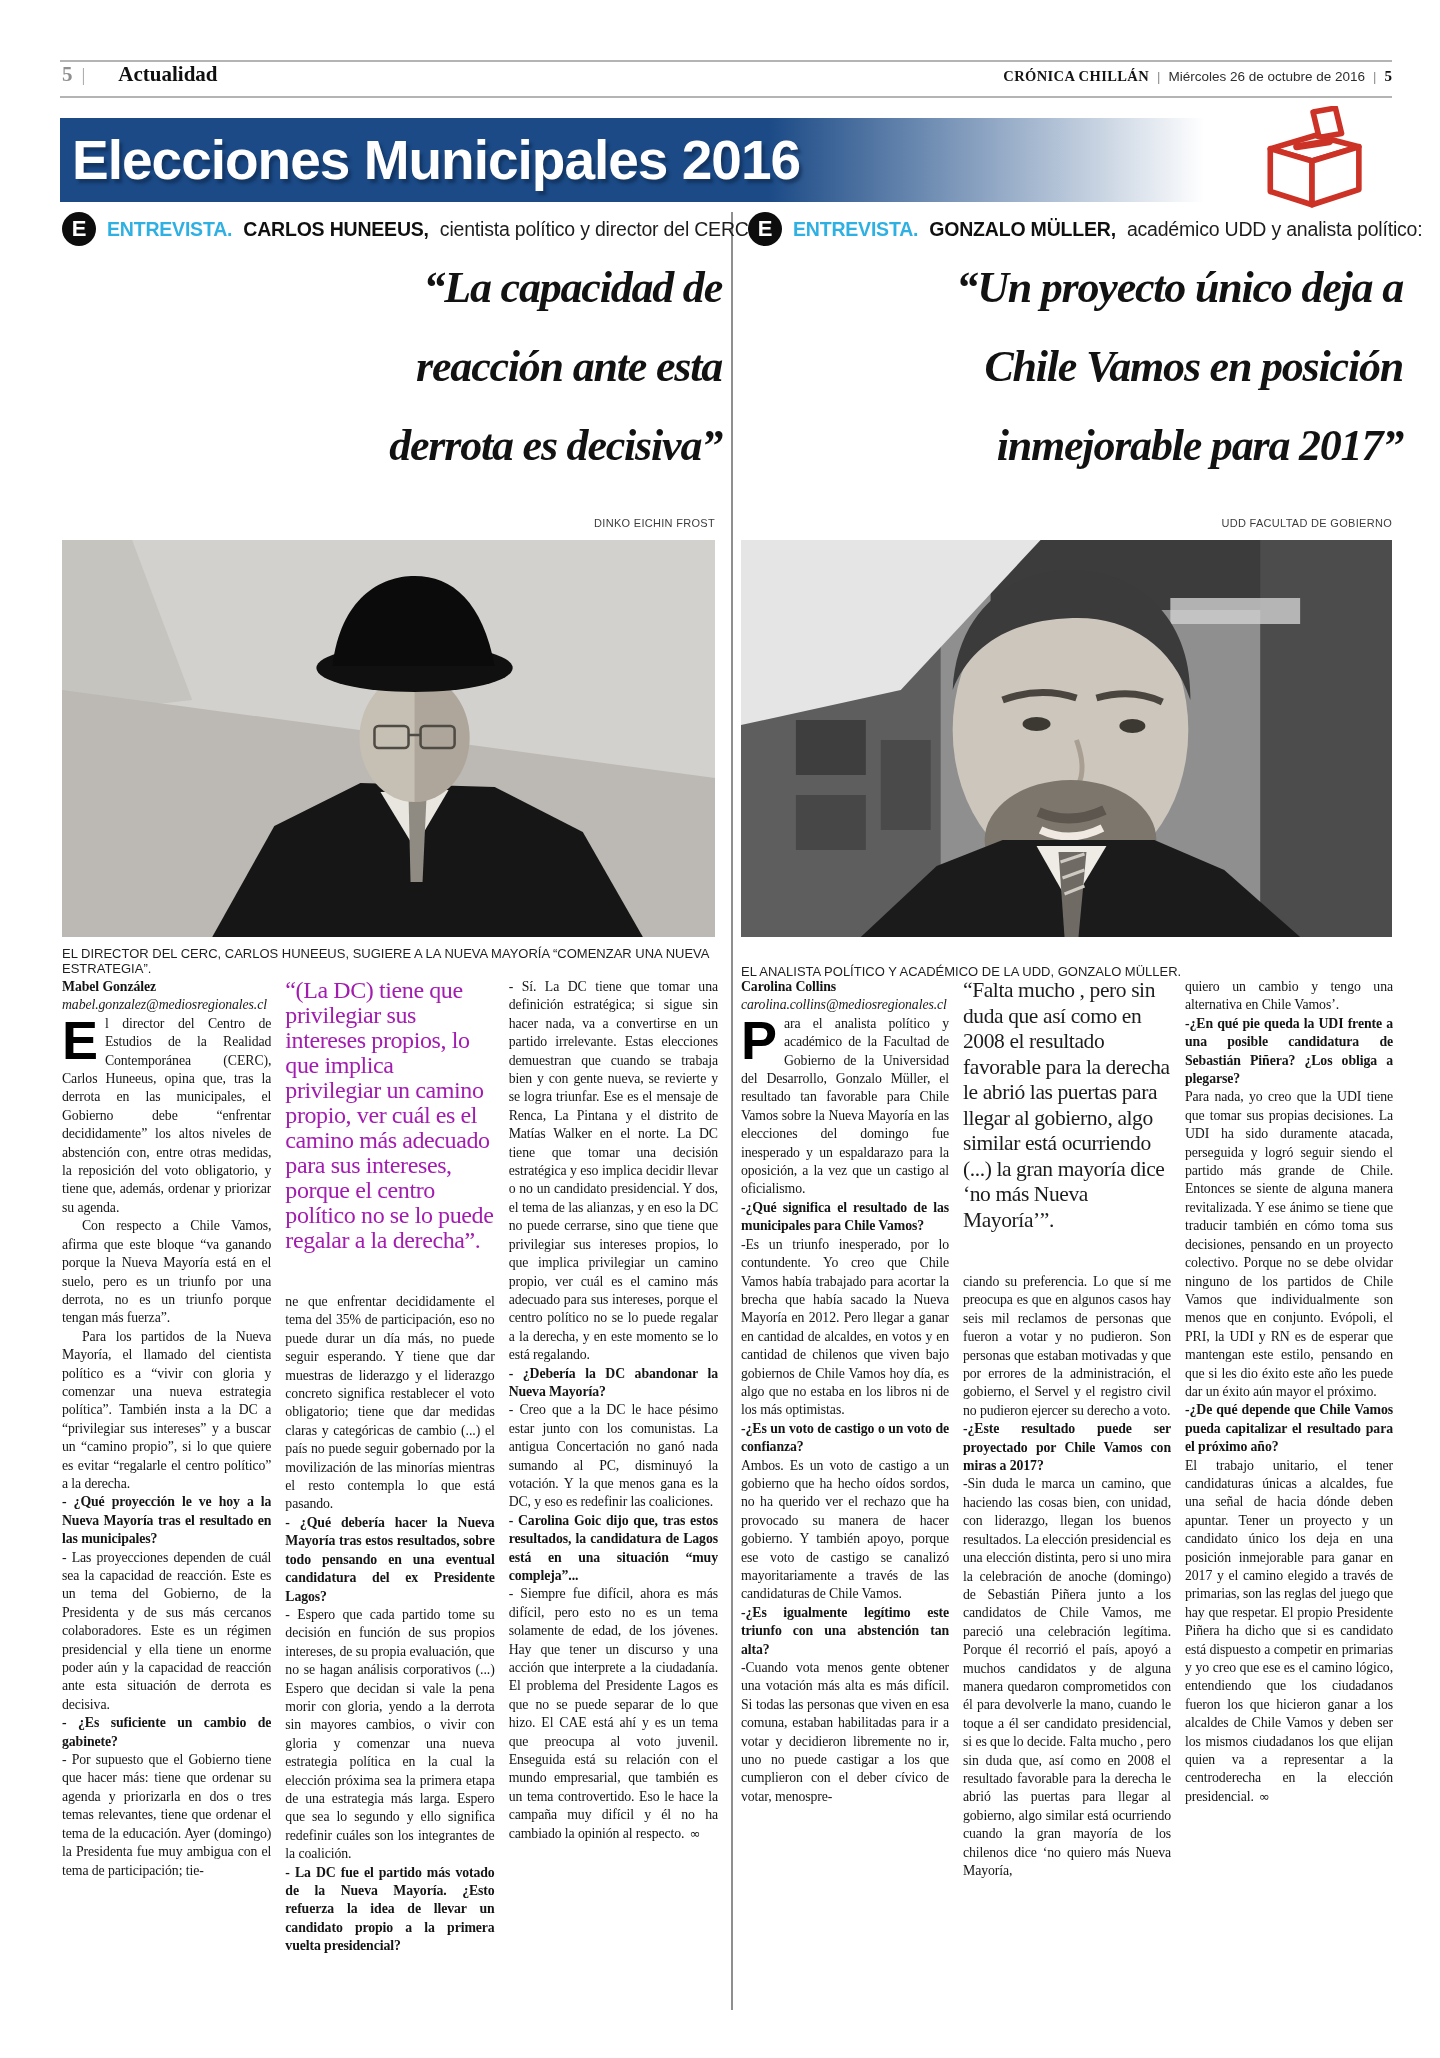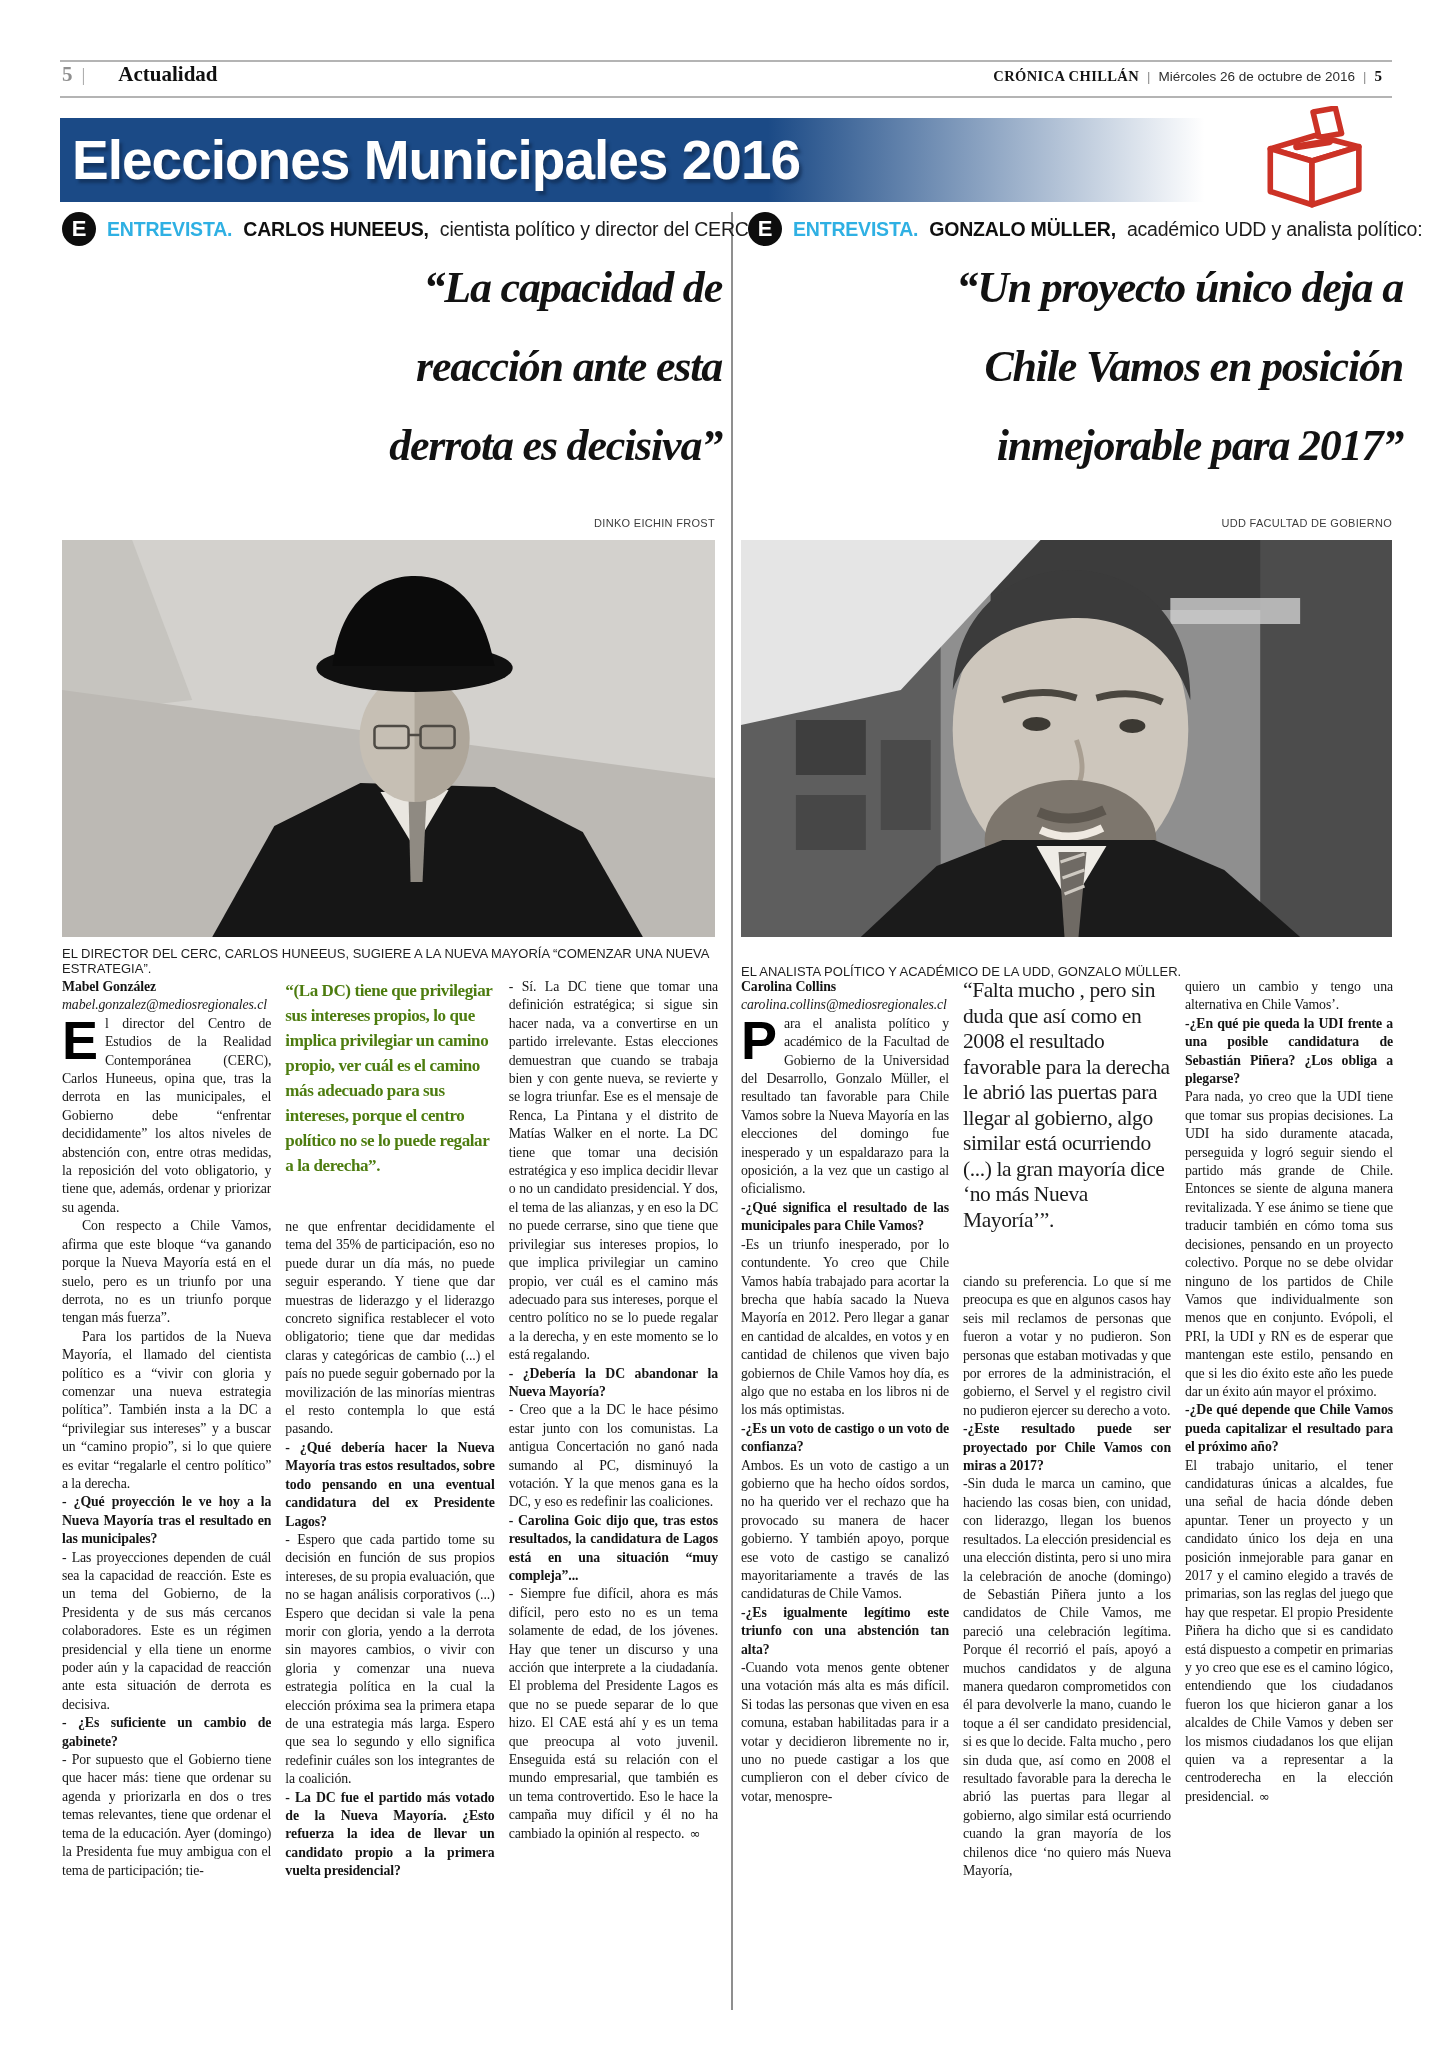--- a/index.html
+++ b/index.html
@@ -6,21 +6,21 @@
   .page{position:relative;width:1440px;height:2058px;background:#ffffff;margin:0 auto;
         font-family:"Liberation Serif",serif;color:#141414;overflow:hidden;}
   .rule{position:absolute;left:60px;width:1332px;height:2px;background:#b4b4b4;}
   #rule1{top:60px;} #rule2{top:96px;}
 
   .header-left{position:absolute;left:62px;top:62px;display:flex;align-items:baseline;gap:9px;}
   .hl-num{font-size:21px;font-weight:bold;color:#8f8f8f;}
   .hl-sep{color:#a5a5a5;font-size:19px;font-weight:normal;}
   .hl-sec{font-size:21px;font-weight:bold;color:#101010;margin-left:24px;}
 
-  .header-right{position:absolute;right:58px;top:68px;display:flex;align-items:baseline;gap:8px;}
+  .header-right{position:absolute;right:48px;top:68px;display:flex;align-items:baseline;gap:8px;}
   .hr-paper{font-size:14.5px;font-weight:bold;letter-spacing:.4px;color:#151515;}
   .hr-sep{color:#8b8b8b;font-size:13px;font-family:"Liberation Sans",sans-serif;}
   .hr-date{font-size:13.5px;color:#2e2e2e;font-family:"Liberation Sans",sans-serif;}
   .hr-num{font-size:15px;font-weight:bold;color:#111;}
 
   .banner{position:absolute;left:60px;top:118px;width:1180px;height:84px;}
   .banner-title{font-family:"Liberation Sans",sans-serif;font-weight:800;font-size:55px;color:#fff;
     line-height:84px;padding-left:12px;letter-spacing:-1px;white-space:nowrap;
     text-shadow:3px 4px 3px rgba(12,34,66,.5);}
   .ballot{position:absolute;left:1254px;top:106px;width:112px;height:102px;}
@@ -59,22 +59,22 @@
   .col{flex:1 1 0;overflow:hidden;}
 
   .byline-name{font-size:19px;font-weight:bold;margin:2px 0 3px;line-height:22px;}
   .byline-email{font-size:13.5px;font-style:italic;margin:0 0 24px;color:#1a1a1a;line-height:17px;}
 
   .article p{margin:0;font-size:13.8px;line-height:18.4px;text-align:justify;letter-spacing:-.1px;}
   .article p.q{font-weight:bold;}
   .article p.pindent{text-indent:20px;}
   .dropcap{float:left;font-family:"Liberation Sans",sans-serif;font-weight:800;font-size:54px;
     line-height:44px;padding:3px 7px 0 0;color:#000;}
-  blockquote.pull{margin:0 0 40px;font-size:17px;line-height:25px;font-weight:bold;
-    letter-spacing:-.4px;text-align:left;color:#4d7c0f;}
+  blockquote.pull{margin:0 0 40px;font-size:24px;line-height:25px;font-weight:normal;
+    letter-spacing:-.4px;text-align:left;color:#a21caf;}
   blockquote.pull.light{font-weight:normal;font-size:21.5px;line-height:25.5px;color:#1c1c1c;}
   .endmark{font-family:"DejaVu Sans",sans-serif;font-size:13px;margin-left:5px;}
 </style>
 </head>
 <body>
 
 <div class="page">
 
   <div class="rule" id="rule1"></div>
 

